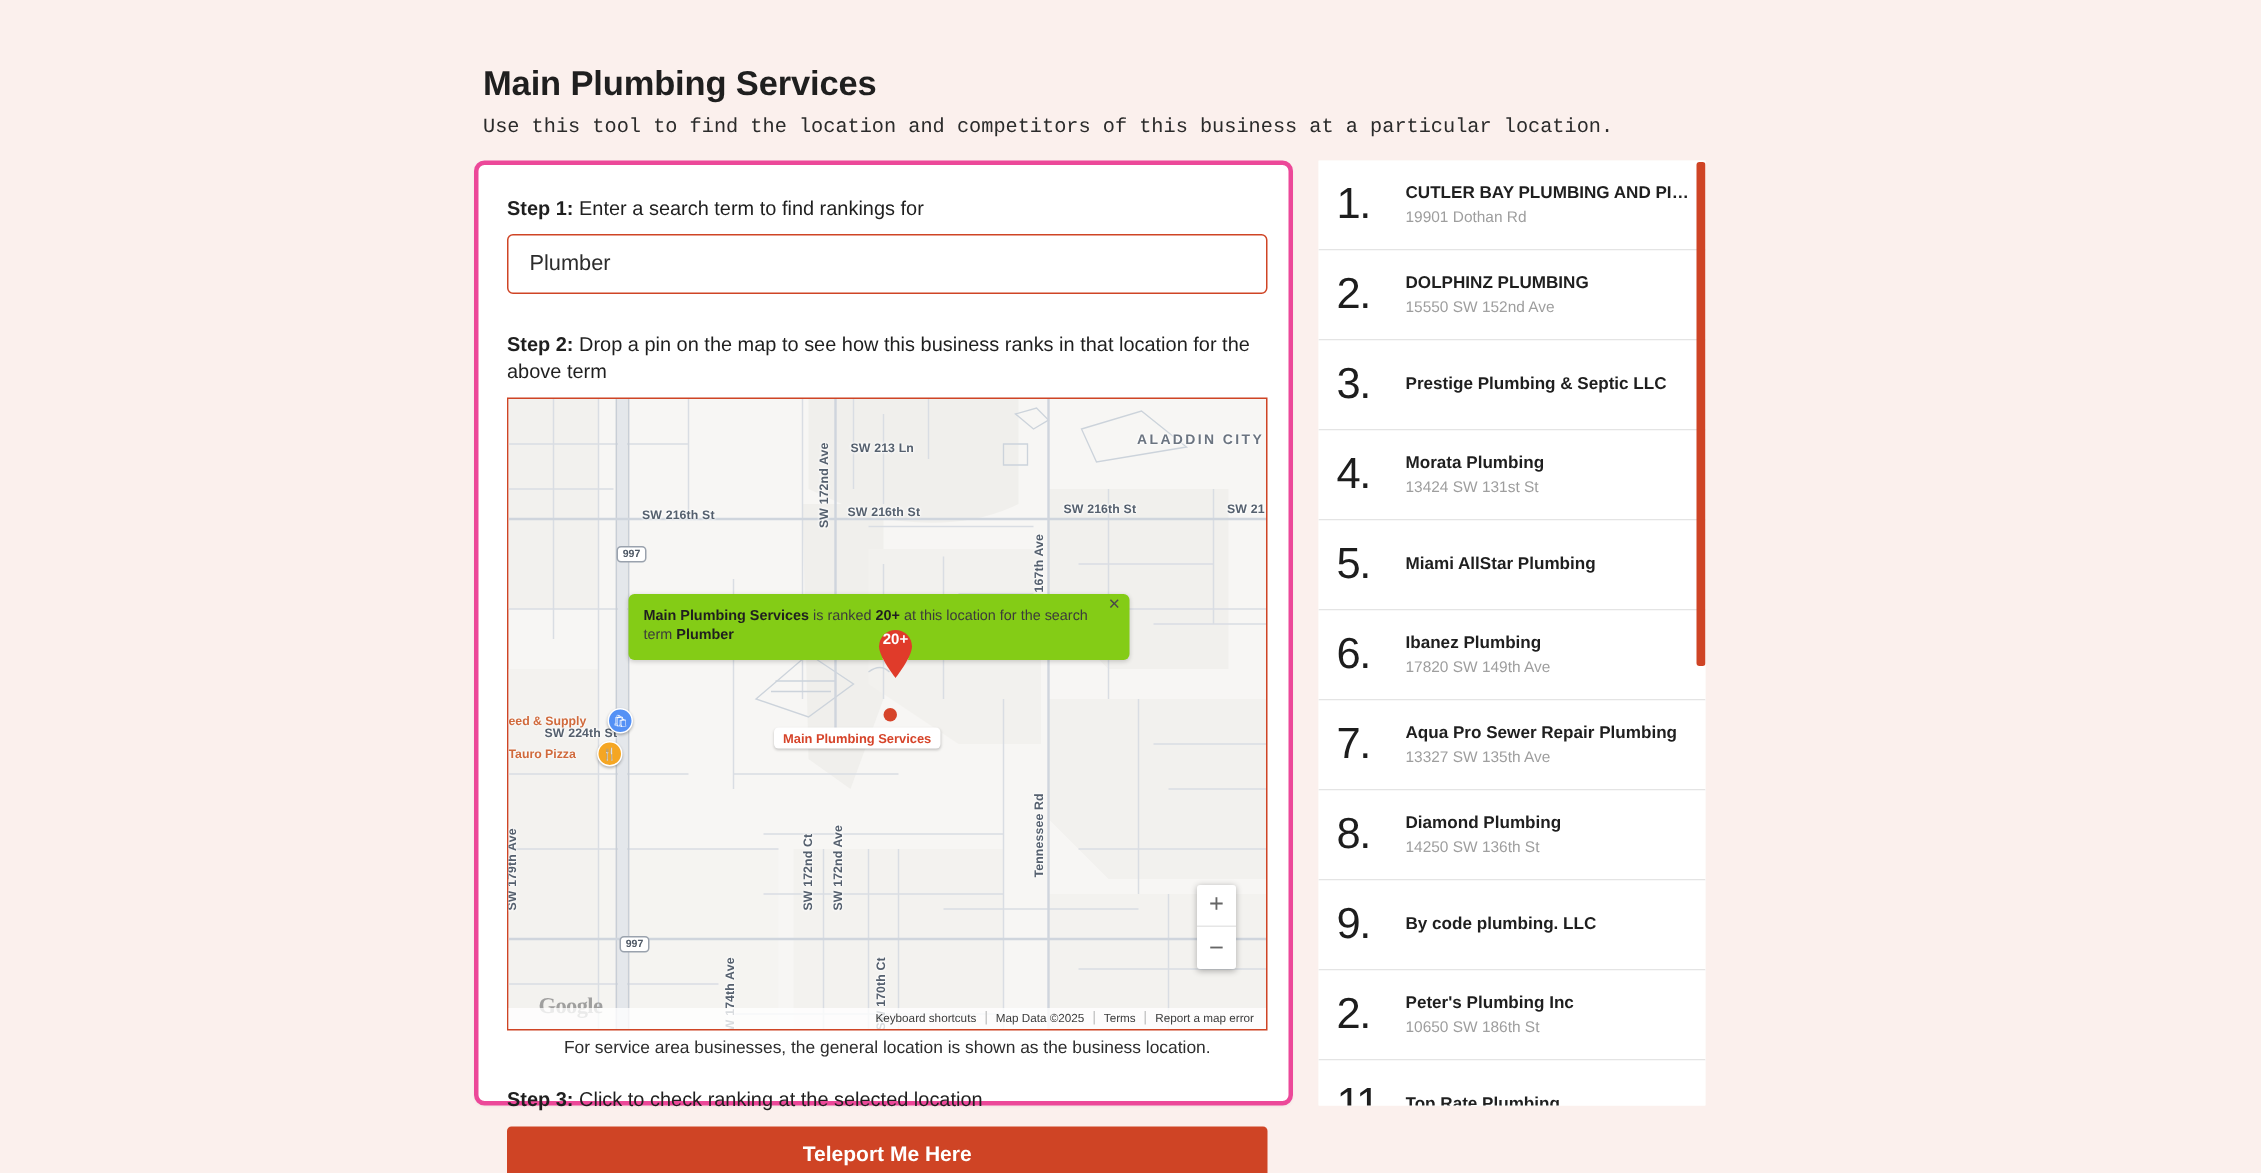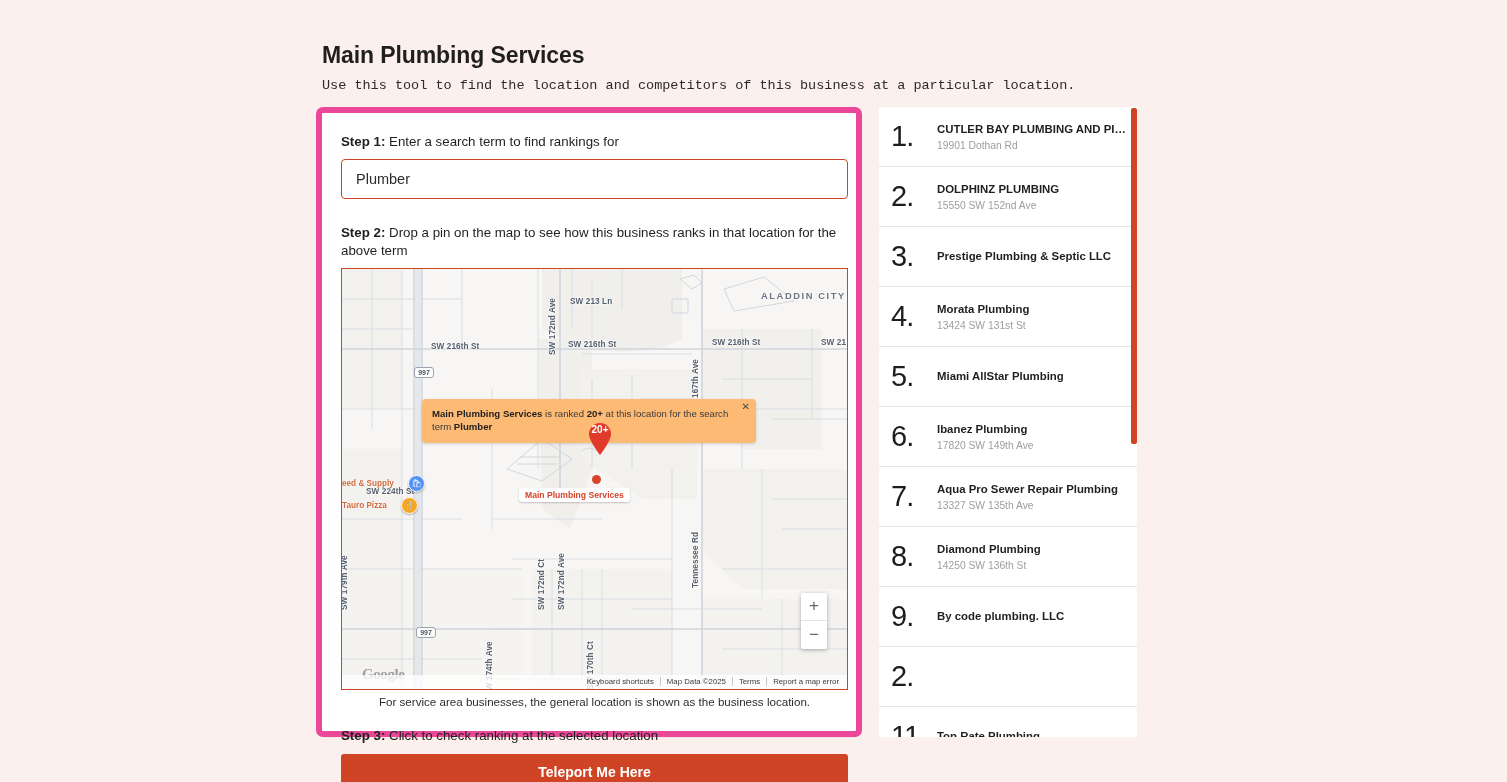--- a/index.html
+++ b/index.html
@@ -20,21 +20,21 @@
     font-size: 23px; font-weight: bold; letter-spacing: -0.1px;
     color: #1f1f1f; margin: 0 0 9px 0; line-height: 1.15;
   }
   .page-subtitle { font-size: 13.5px; color: #2b2b2b; margin: 0; line-height: 1.3; font-family: Liberation Mono, monospace; }
 
   
   .tool-card {
     position: absolute; left: 316px; top: 107px;
     width: 546px; height: 630px;
     background: #ffffff;
-    border: 6px solid #ec4899;
+    border: 3px solid #ec4899;
     border-radius: 7px;
     box-shadow: 0 1px 2px rgba(0,0,0,0.04);
   }
   .card-inner { padding: 20px 18px 0 19px; }
 
   .step-label { font-size: 13.3px; color: #1f1f1f; line-height: 1.35; }
   .step-label b { font-weight: bold; }
 
   .search-input-wrap { margin-top: 8px; }
   .search-input {
@@ -89,21 +89,21 @@
     justify-content: center; color: #fff; font-size: 8px;
     box-shadow: 0 1px 2px rgba(0,0,0,0.3);
   }
   .poi-pin.blue { background: #5491f5; }
   .poi-pin.orange { background: #f5a623; }
 
   
   .map-tooltip {
     position: absolute; left: 80px; top: 130px;
     width: 334px; min-height: 30px;
-    background: #fdba74; border-radius: 4px;
+    background: #84cc16; border-radius: 4px;
     padding: 9px 22px 9px 10px;
     font-size: 9.6px; color: #3b3b3b; line-height: 1.35;
     box-shadow: 0 1px 3px rgba(0,0,0,0.16);
   }
   .map-tooltip b { font-weight: bold; color: #1f1f1f; }
   .map-tooltip .tip-arrow {
     position: absolute; left: 169px; bottom: -8px;
     width: 0; height: 0;
     border-left: 9px solid transparent;
     border-right: 9px solid transparent;
@@ -443,20 +443,24 @@
         </div>
       </div>
       <div class="rank-row">
         <div class="rank-num">9.</div>
         <div class="rank-info">
           <div class="rank-name">By code plumbing. LLC</div>
         </div>
       </div>
       <div class="rank-row">
         <div class="rank-num wide">2.</div>
+        <div class="rank-info">
+          <div class="rank-name">Peter's Plumbing Inc</div>
+          <div class="rank-addr">10650 SW 186th St</div>
+        </div>
       </div>
       <div class="rank-row">
         <div class="rank-num">11</div>
         <div class="rank-info">
           <div class="rank-name">Top Rate Plumbing</div>
         </div>
       </div>
     </div>
   <div class="rank-scrollbar"></div>
 </div>

